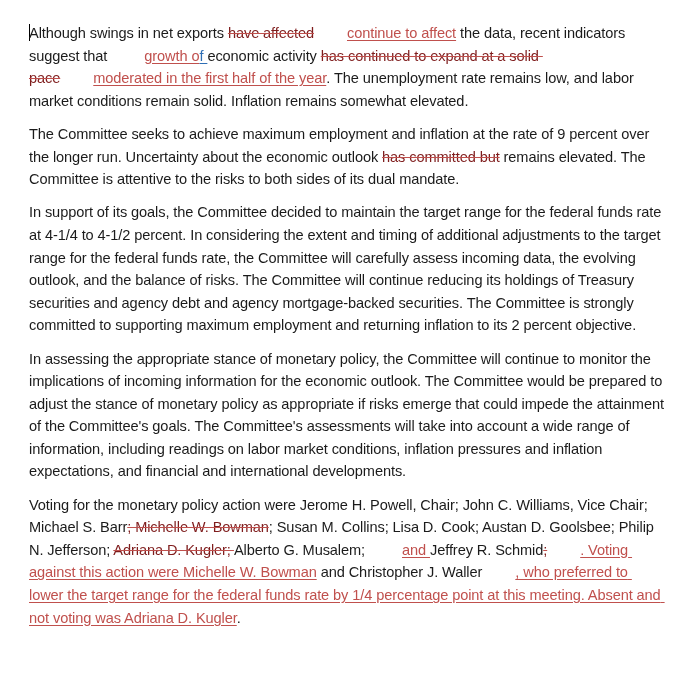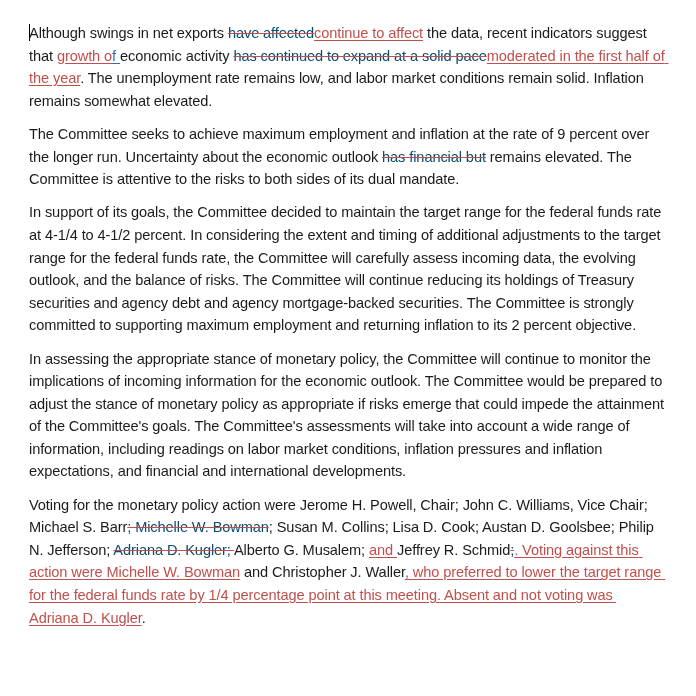--- a/index.html
+++ b/index.html
@@ -5,27 +5,27 @@
   html, body { margin: 0; padding: 0; background: #ffffff; }
   body { width: 696px; height: 696px; overflow: hidden; position: relative; }
   .doc {
     position: absolute; left: 29px; top: 22px; width: 636px;
     font-family: "Liberation Sans", sans-serif;
     font-size: 14.6px; line-height: 22.6px; color: #1b1b1b;
     letter-spacing: -0.1px;
   }
   .para { margin: 0 0 10.6px 0; }
   .seg { white-space: pre-wrap; margin-top: 10px; }
-  .seg.del { color: #0c4a6e; text-decoration: line-through; text-decoration-color: #c0504d; }
-  .seg.ins { color: #c0504d; text-decoration: underline; text-decoration-color: #c0504d; text-underline-offset: 2px; }
+  .seg.del { color: #7f1d1d; text-decoration: line-through; text-decoration-color: #c0504d; }
+  .seg.ins { color: #c0504d; text-decoration: underline; text-decoration-color: #c0504d; text-underline-offset: 2px; padding-left: 33px; }
   .seg.ins-blue { color: #2e6eb5; text-decoration: underline; text-decoration-color: #2e6eb5; text-underline-offset: 2px; }
   .caret { display: inline-block; width: 1px; height: 17px; background: #000; vertical-align: -3px; margin-right: -1px; }
 </style>
 </head>
 <body>
 
 <div class="doc">
   <p class="para"><span class="caret"></span><span class="seg normal">Although swings in net exports </span><span class="seg del">have affected</span><span class="seg ins">continue to affect</span><span class="seg normal"> the data, recent indicators suggest that </span><span class="seg ins">growth o</span><span class="seg ins-blue">f </span><span class="seg normal">economic activity </span><span class="seg del">has continued to expand at a solid pace</span><span class="seg ins">moderated in the first half of the year</span><span class="seg normal">. The unemployment rate remains low, and labor market conditions remain solid. Inflation remains somewhat elevated.</span></p>
-  <p class="para"><span class="seg normal">The Committee seeks to achieve maximum employment and inflation at the rate of 9 percent over the longer run. Uncertainty about the economic outlook </span><span class="seg del">has financial but</span><span class="seg normal"> remains elevated. The Committee is attentive to the risks to both sides of its dual mandate.</span></p>
+  <p class="para"><span class="seg normal">The Committee seeks to achieve maximum employment and inflation at the rate of 9 percent over the longer run. Uncertainty about the economic outlook </span><span class="seg del">has committed but</span><span class="seg normal"> remains elevated. The Committee is attentive to the risks to both sides of its dual mandate.</span></p>
   <p class="para"><span class="seg normal">In support of its goals, the Committee decided to maintain the target range for the federal funds rate at 4-1/4 to 4-1/2 percent. In considering the extent and timing of additional adjustments to the target range for the federal funds rate, the Committee will carefully assess incoming data, the evolving outlook, and the balance of risks. The Committee will continue reducing its holdings of Treasury securities and agency debt and agency mortgage-backed securities. The Committee is strongly committed to supporting maximum employment and returning inflation to its 2 percent objective.</span></p>
   <p class="para"><span class="seg normal">In assessing the appropriate stance of monetary policy, the Committee will continue to monitor the implications of incoming information for the economic outlook. The Committee would be prepared to adjust the stance of monetary policy as appropriate if risks emerge that could impede the attainment of the Committee's goals. The Committee's assessments will take into account a wide range of information, including readings on labor market conditions, inflation pressures and inflation expectations, and financial and international developments.</span></p>
   <p class="para"><span class="seg normal">Voting for the monetary policy action were Jerome H. Powell, Chair; John C. Williams, Vice Chair; Michael S. Barr</span><span class="seg del">; Michelle W. Bowman</span><span class="seg normal">; Susan M. Collins; Lisa D. Cook; Austan D. Goolsbee; Philip N. Jefferson; </span><span class="seg del">Adriana D. Kugler; </span><span class="seg normal">Alberto G. Musalem; </span><span class="seg ins">and </span><span class="seg normal">Jeffrey R. Schmid</span><span class="seg del">;</span><span class="seg ins">. Voting against this action were Michelle W. Bowman</span><span class="seg normal"> and Christopher J. Waller</span><span class="seg ins">, who preferred to lower the target range for the federal funds rate by 1/4 percentage point at this meeting. Absent and not voting was Adriana D. Kugler</span><span class="seg normal">.</span></p>
 </div>
 
 </body></html>

